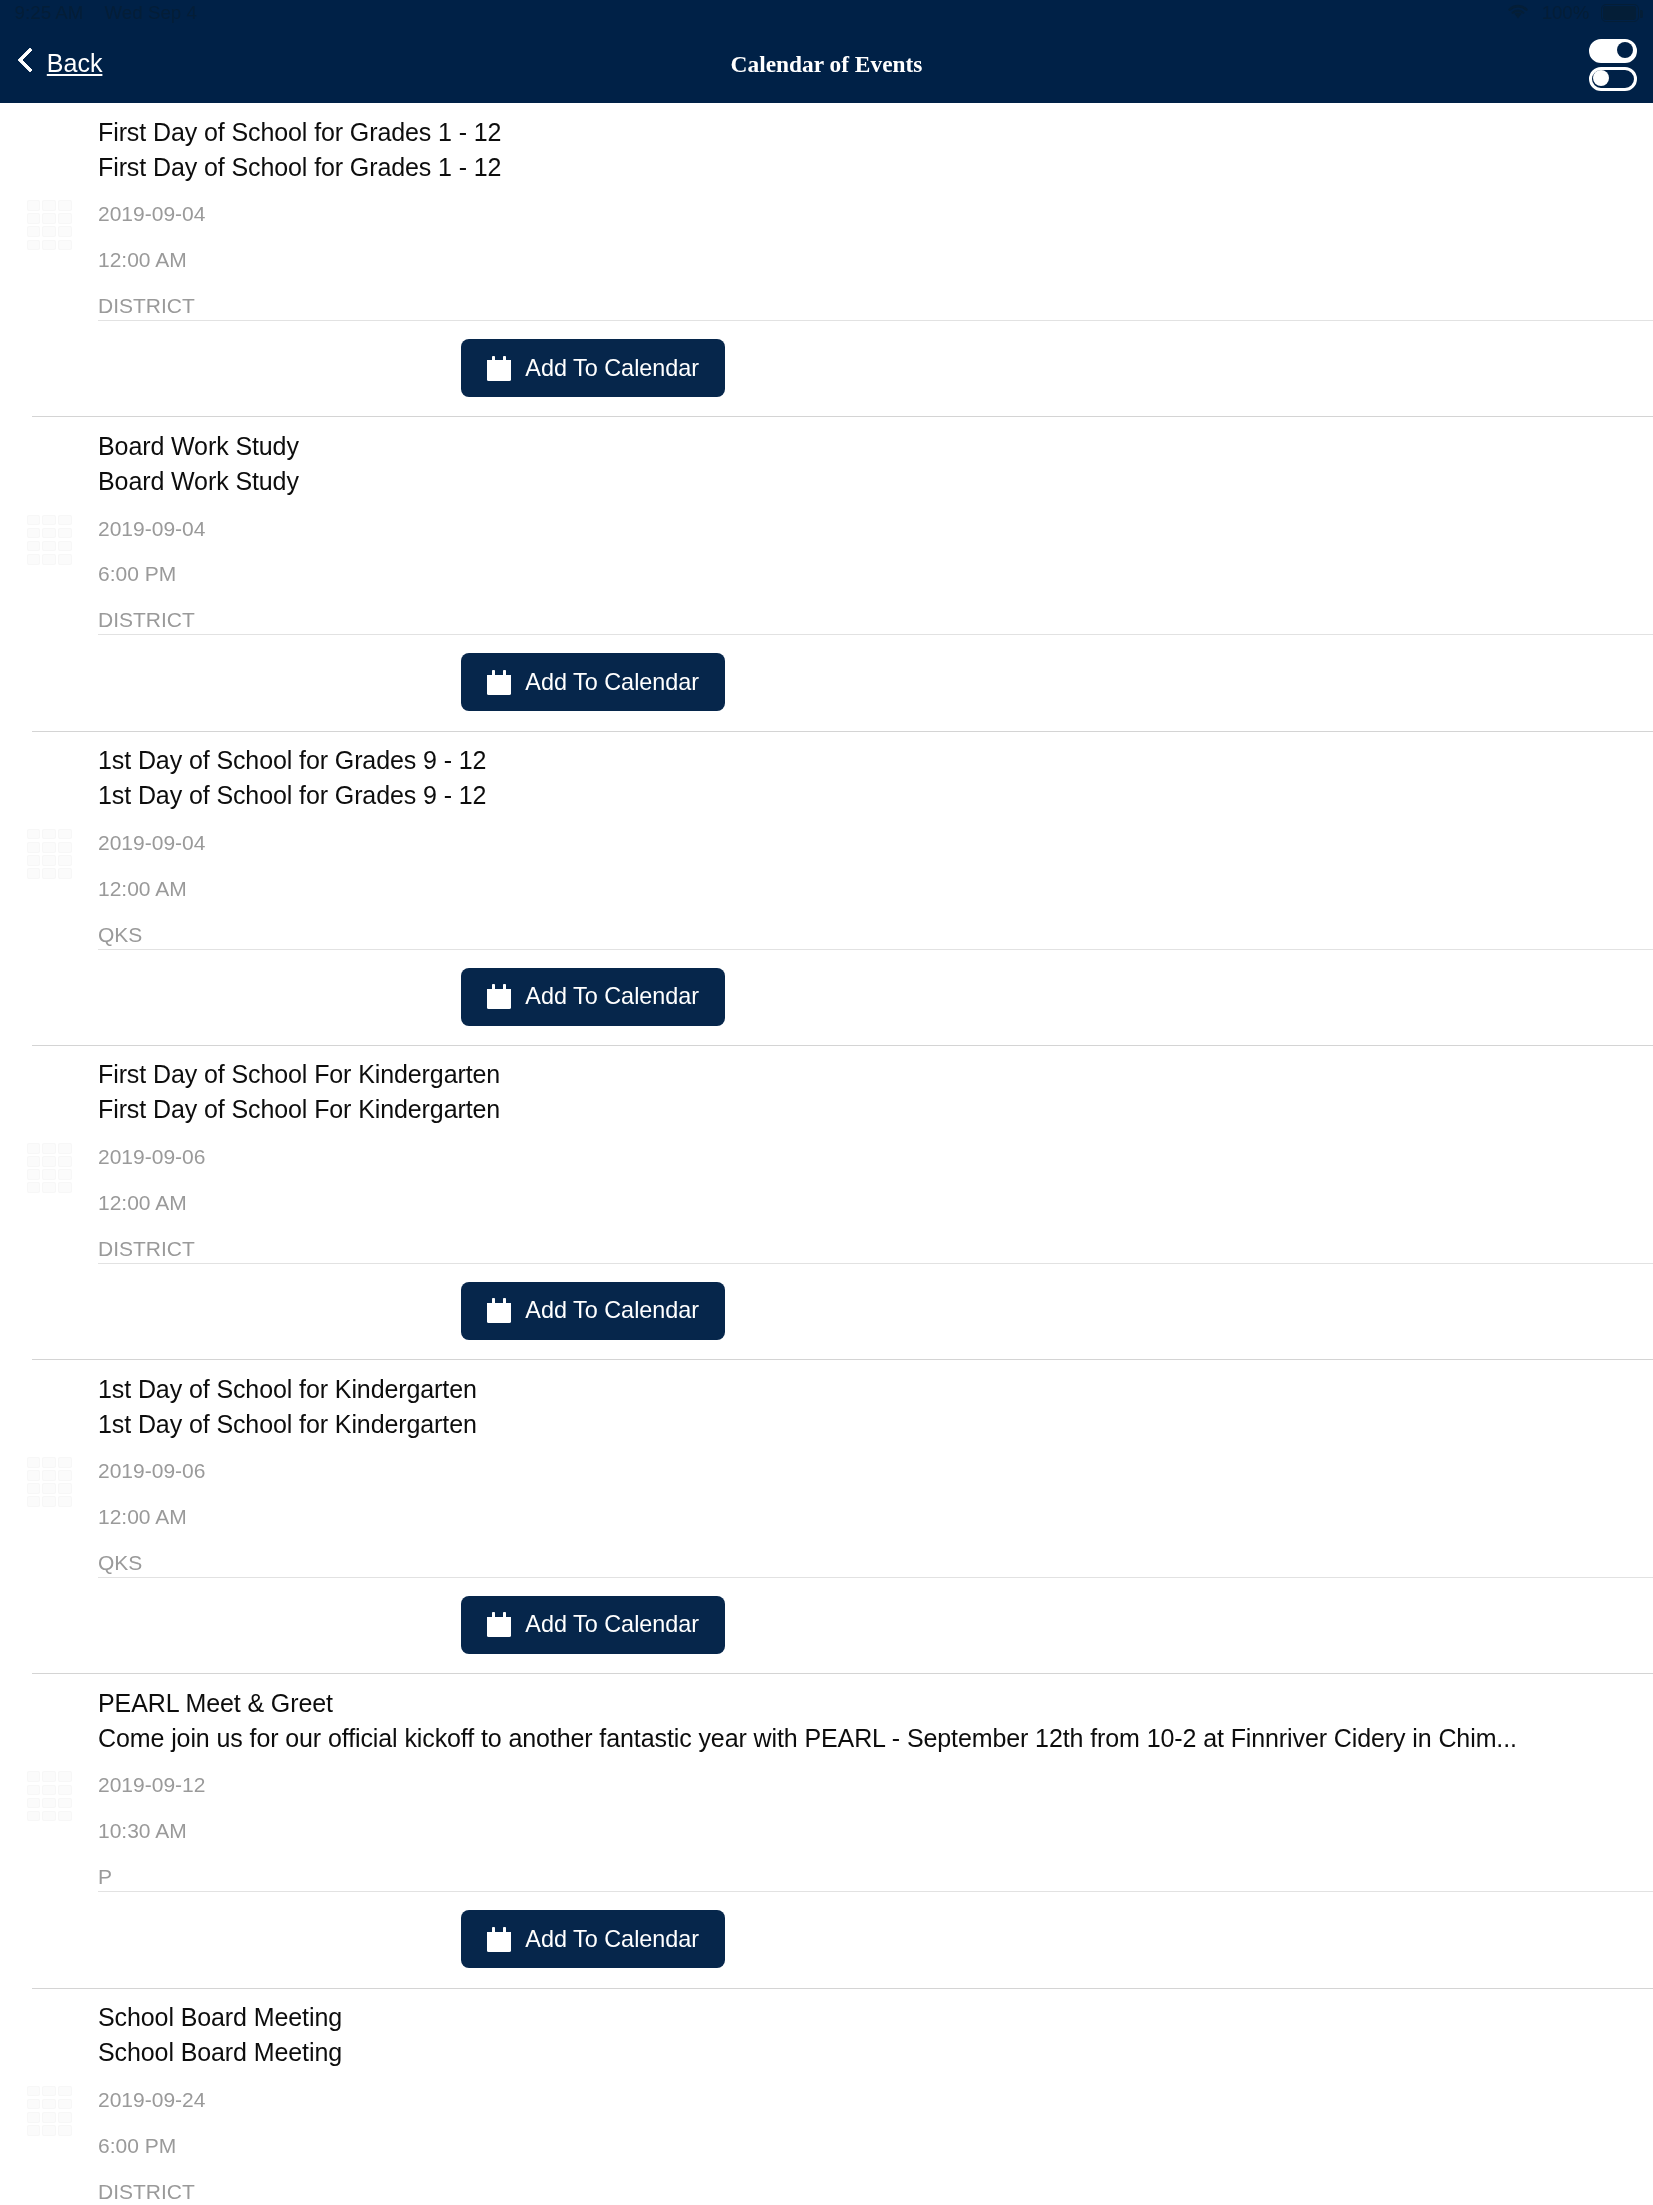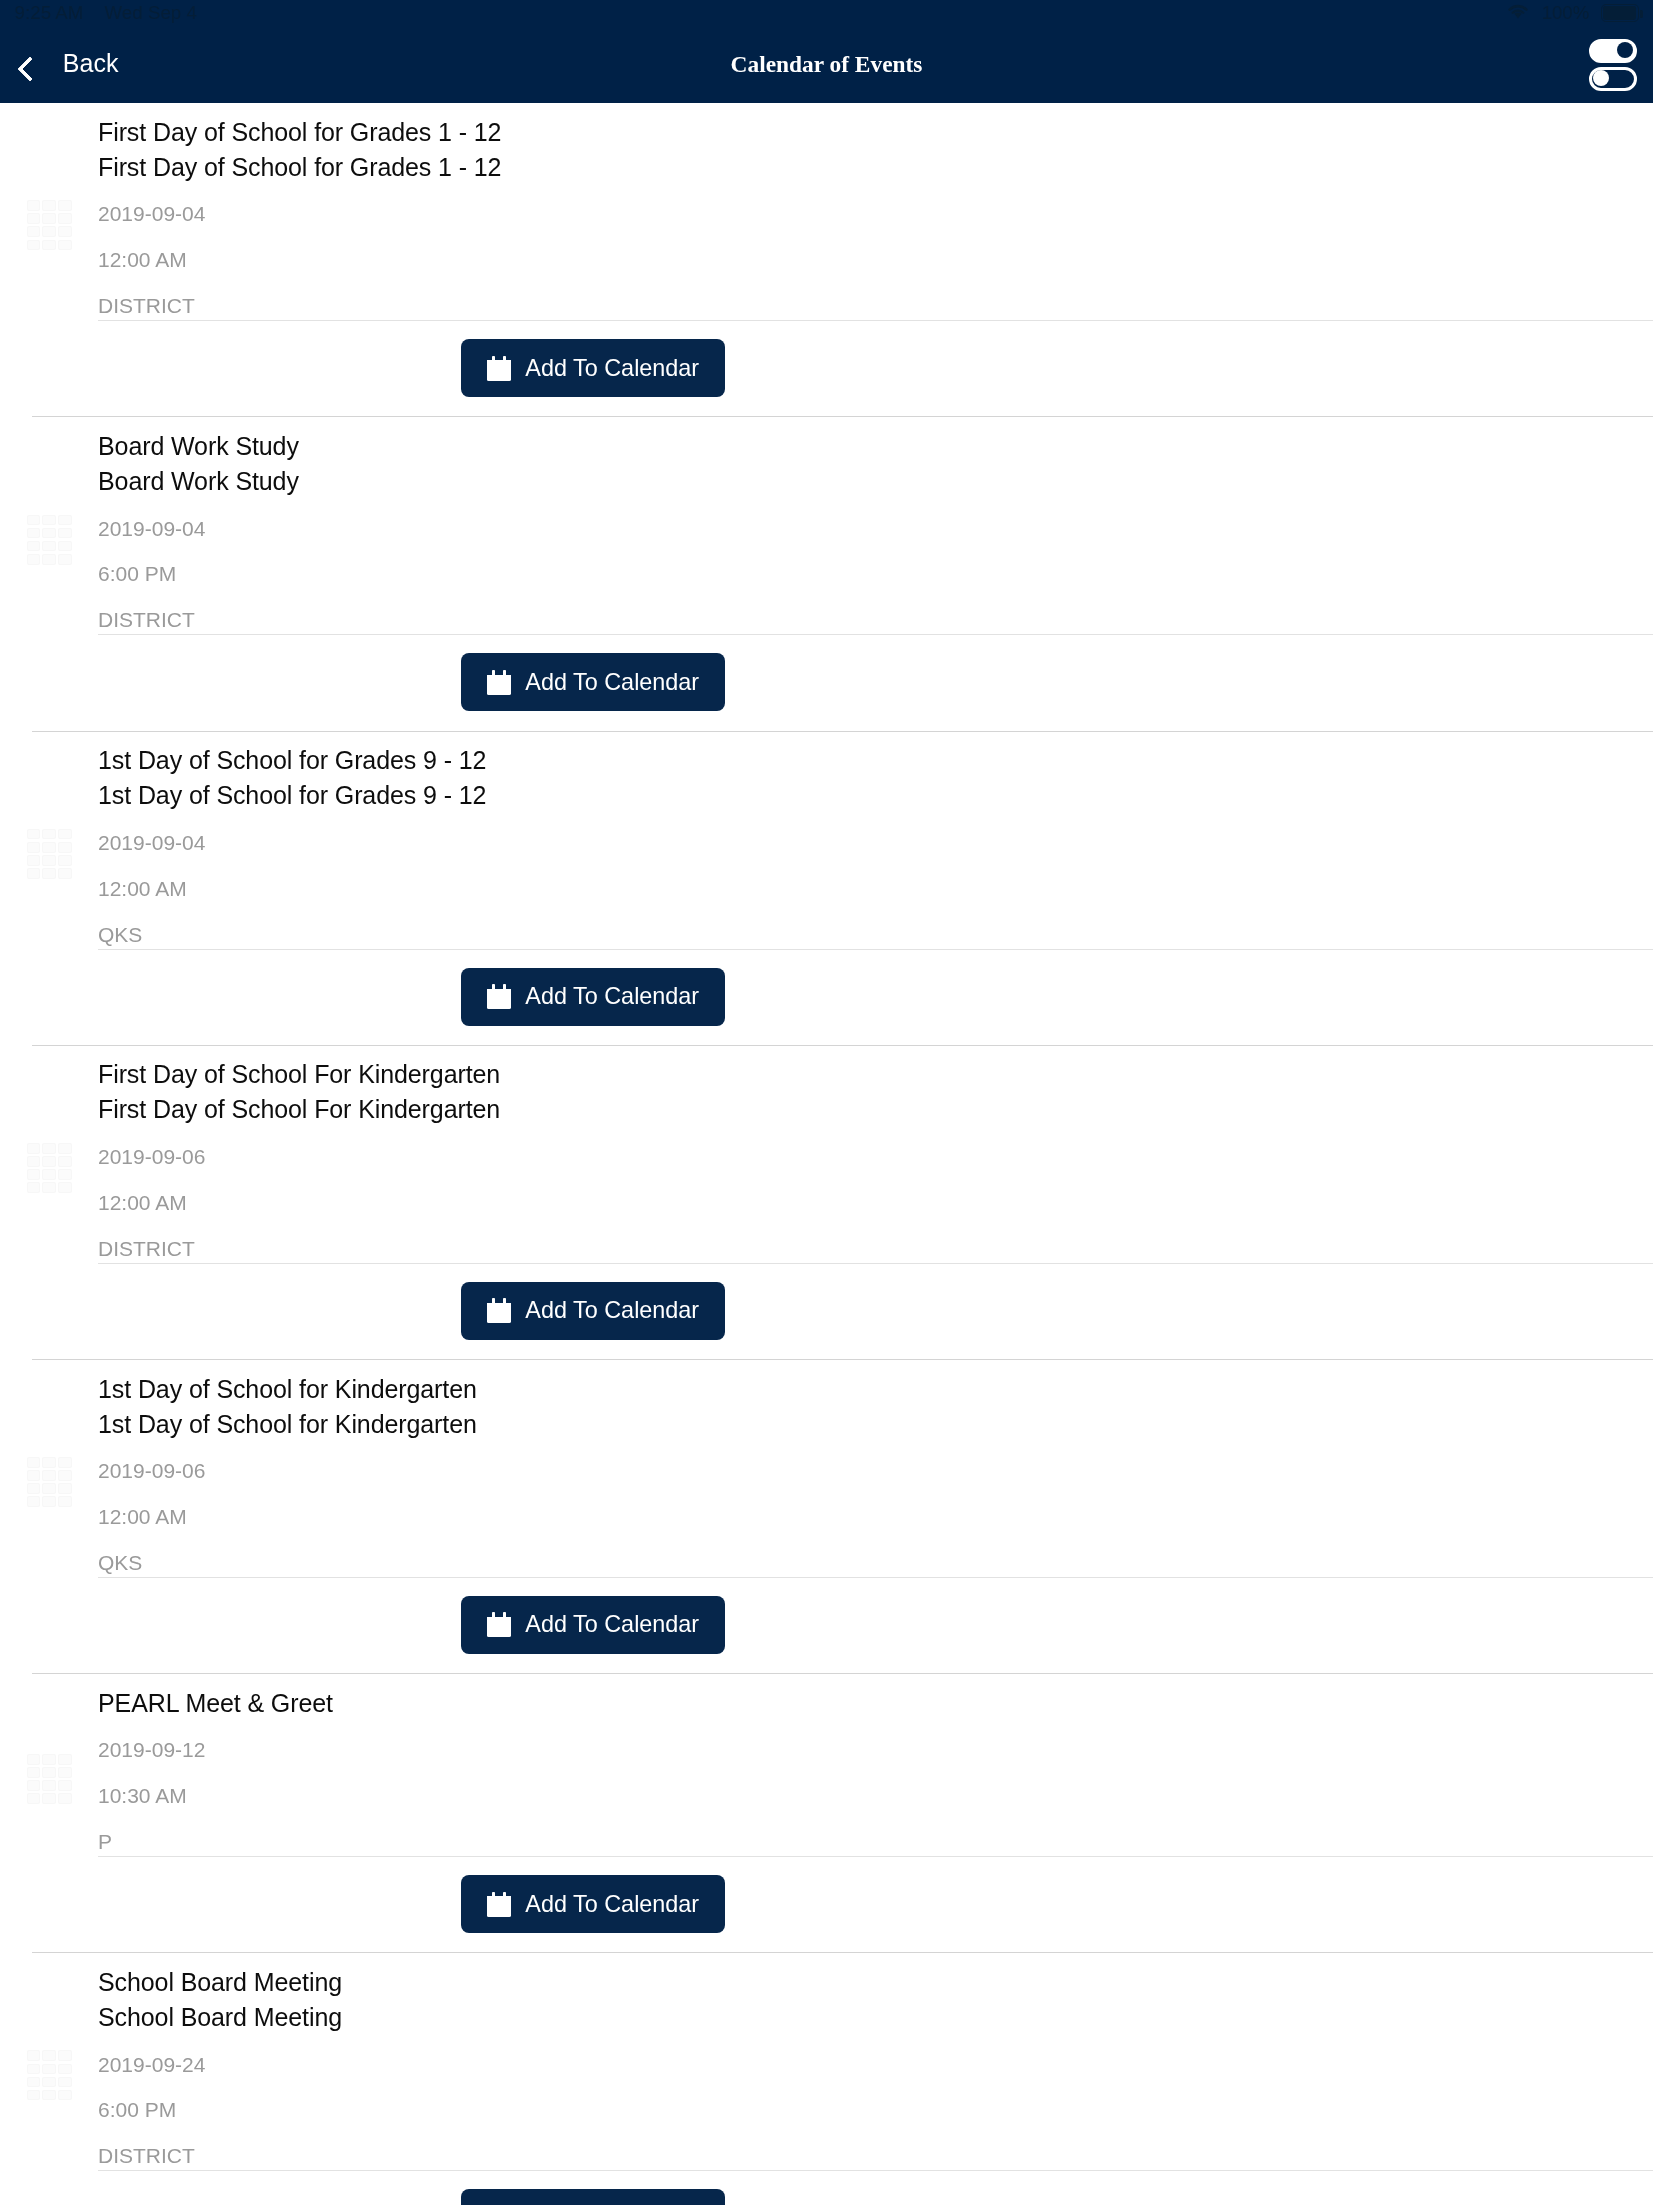--- a/index.html
+++ b/index.html
@@ -67,24 +67,25 @@
   .nav-bar {
     position: relative;
     height: 77px;
     background: #002147;
     display: flex;
     align-items: center;
     padding: 0 16px;
   }
   .nav-back {
     display: flex;
-    align-items: flex-end;
-    gap: 24px;
+    align-items: flex-start;
+    gap: 8px;
     color: #ffffff;
     cursor: pointer;
+    text-decoration: underline;
   }
   .chevron-left {
     width: 18px; height: 18px;
     border-left: 4px solid #ffffff;
     border-bottom: 4px solid #ffffff;
     transform: rotate(45deg);
     margin-left: 4.8px;
     border-radius: 0.8px;
   }
   .nav-back-label {
@@ -512,20 +513,21 @@
             <i></i>
             <i></i>
             <i></i>
             <i></i>
             <i></i>
             <i></i>
           </div>
         </div>
         <div class="event-text">
           <div class="ev-title">PEARL Meet &amp; Greet</div>
+          <div class="ev-desc">Come join us for our official kickoff to another fantastic year with PEARL - September 12th from 10-2 at Finnriver Cidery in Chim...</div>
           <div class="ev-meta">
             <div>2019-09-12</div>
             <div>10:30 AM</div>
             <div>P</div>
           </div>
         </div>
       </div>
       <div class="btn-row">
         <button class="add-cal-btn">
           <span class="cal-icon">

